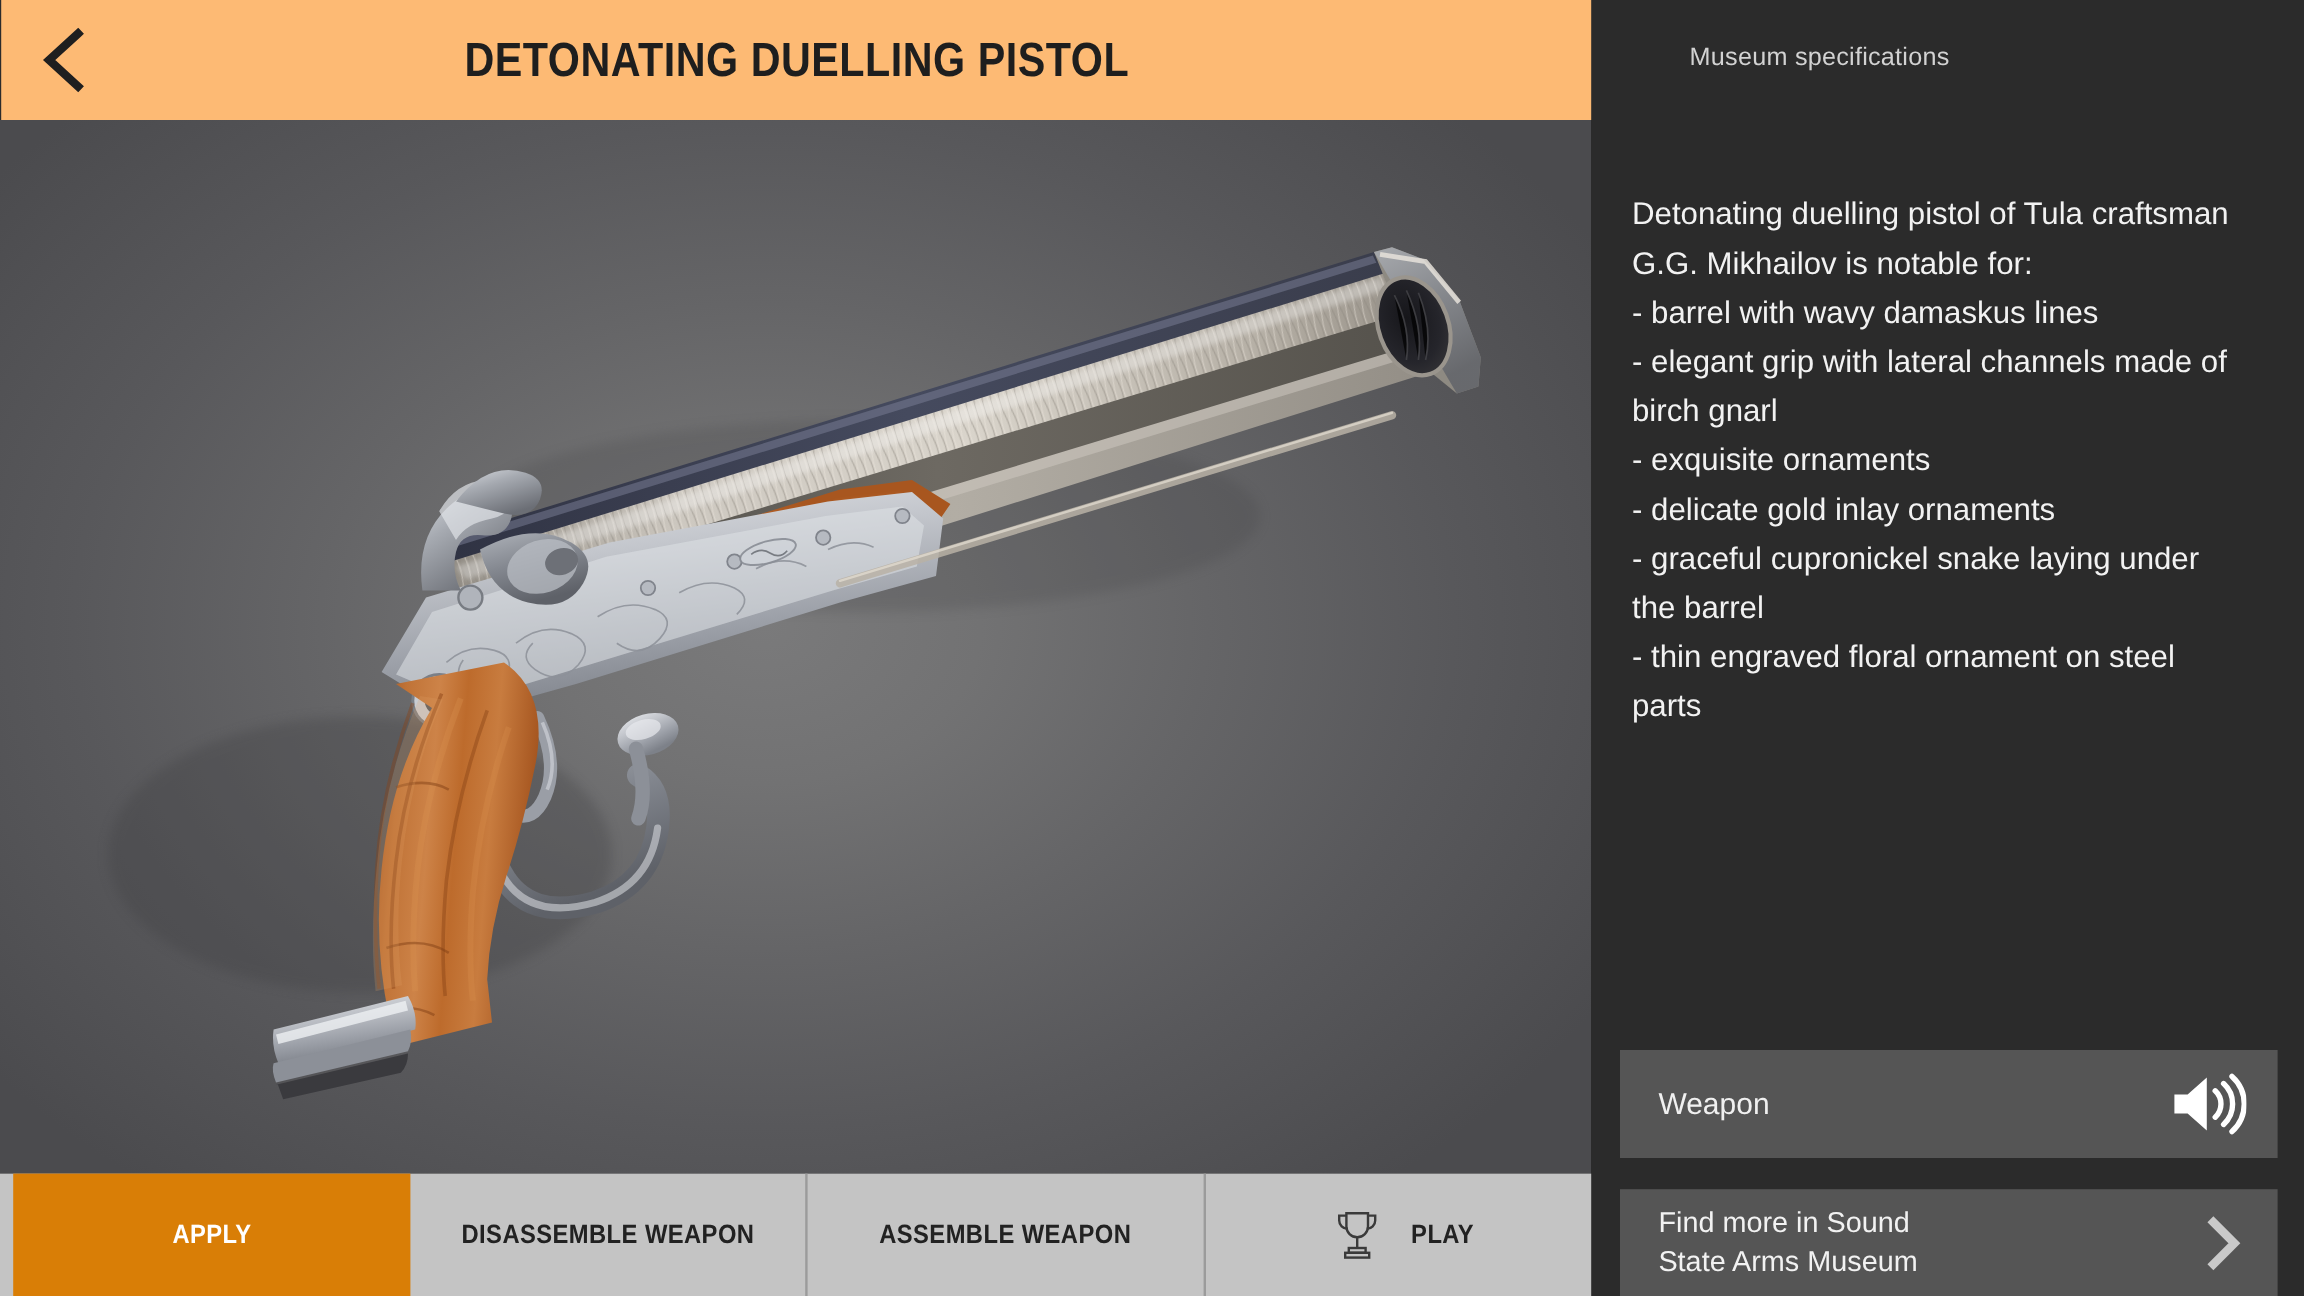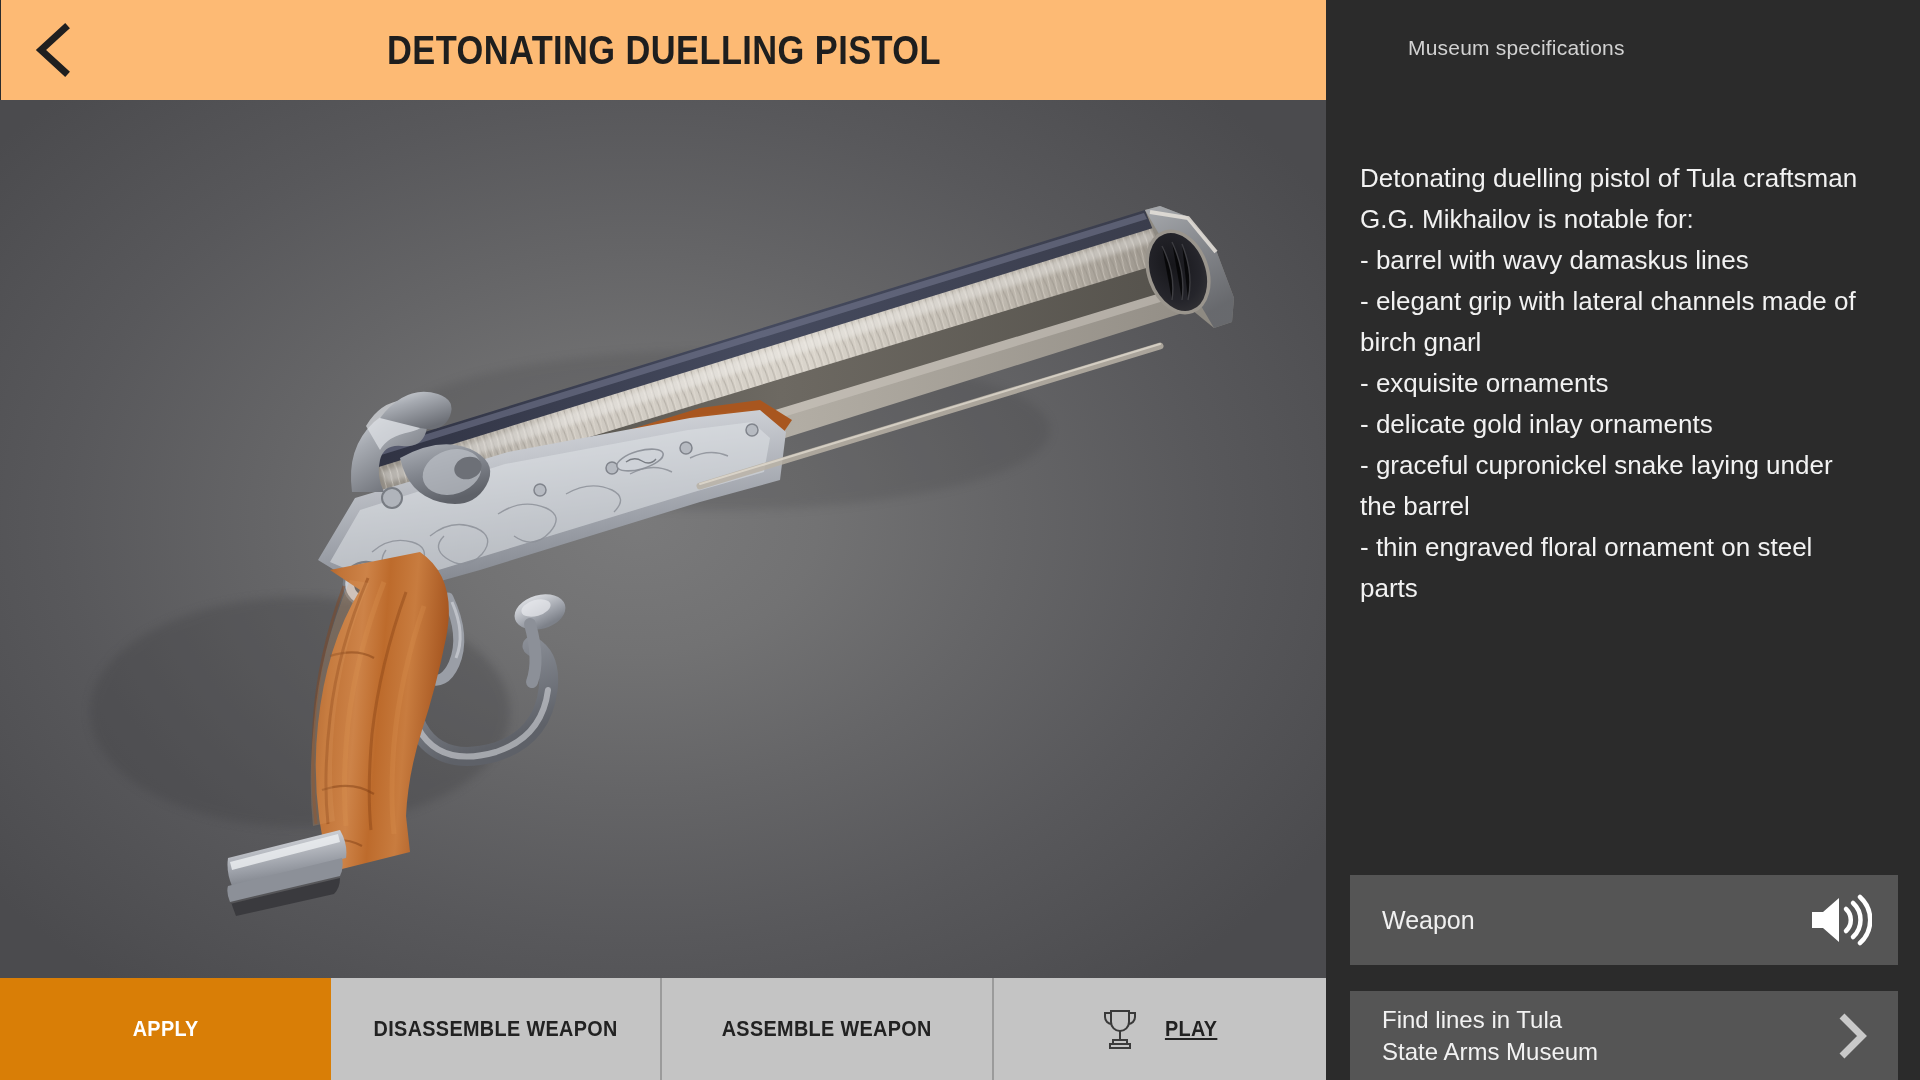--- a/index.html
+++ b/index.html
@@ -28,30 +28,30 @@
   #viewport { position:absolute; left:0; top:100px; width:1326px; height:878px;
     overflow:hidden;
     background:
       radial-gradient(ellipse 62% 68% at 48% 48%,
         #7a7a7b 0%, #727273 22%, #656567 45%, #58585b 70%, #4b4b4e 100%);
   }
   #viewport svg { position:absolute; left:0; top:0; width:1326px; height:878px; }
 
   
   #action-bar { position:absolute; left:0; top:978px; width:1484px; height:102px;
-    display:flex; background:#c4c4c4; }
+    display:flex; background:#c4c4c4;padding-left:11px; }
   .act-btn { height:102px; display:flex; align-items:center; justify-content:center;
     gap:22px; cursor:pointer; font-size:22px; font-weight:bold; color:#222;
     letter-spacing:.4px; border-right:2px solid #9b9b9b;
     font-family:"Liberation Sans","DejaVu Sans",sans-serif; }
   .act-btn .lbl { transform:scaleX(.90); transform-origin:center; display:block; }
   #btn-apply { width:331px; background:#d97e06; color:#fff; border-right:none; }
   #btn-assemble { width:332px; }
   #btn-disassemble { width:331px; }
-  #btn-play { width:332px; border-right:none;text-decoration:underline; }
+  #btn-play { width:332px; border-right:none; }
   #trophy-icon { width:40px; height:44px; flex:none; }
 
   
   #right-panel { position:absolute; left:1326px; top:0; width:594px; height:1080px;
     background:#2b2b2b; }
   #spec-header { position:absolute; left:82px; top:36px; font-size:21px;
     color:#d2d2d2; font-weight:normal; letter-spacing:.2px; }
   #spec-body { position:absolute; left:34px; top:158px; width:510px;
     font-size:26px; line-height:41px; color:#f2f2f2; font-weight:normal;
     white-space:pre-line; letter-spacing:0px; }
@@ -347,21 +347,21 @@
         <svg width="64" height="56" viewBox="0 0 64 56" aria-hidden="true">
           <path d="M4 20 h11 L31 6 v44 L15 36 H4 Z" fill="#ffffff"></path>
           <path d="M38 17 a15 15 0 0 1 0 22" fill="none" stroke="#ffffff" stroke-width="4.5" stroke-linecap="round"></path>
           <path d="M45 11 a23 23 0 0 1 0 34" fill="none" stroke="#ffffff" stroke-width="4.5" stroke-linecap="round"></path>
           <path d="M52 5 a31 31 0 0 1 0 46" fill="none" stroke="#ffffff" stroke-width="4.5" stroke-linecap="round"></path>
         </svg>
       </span>
     </div>
 
     <div id="museum-row">
-      <span id="museum-text">Find lines in Tula
+      <span id="museum-text">Find more in Sound
 State Arms Museum</span>
       <span id="chevron-right">
         <svg width="36" height="52" viewBox="0 0 36 52" aria-hidden="true">
           <polyline points="8,6 28,26 8,46" fill="none" stroke="#c9c9c9" stroke-width="7" stroke-linecap="butt" stroke-linejoin="miter"></polyline>
         </svg>
       </span>
     </div>
   </div>
 
 </div>

